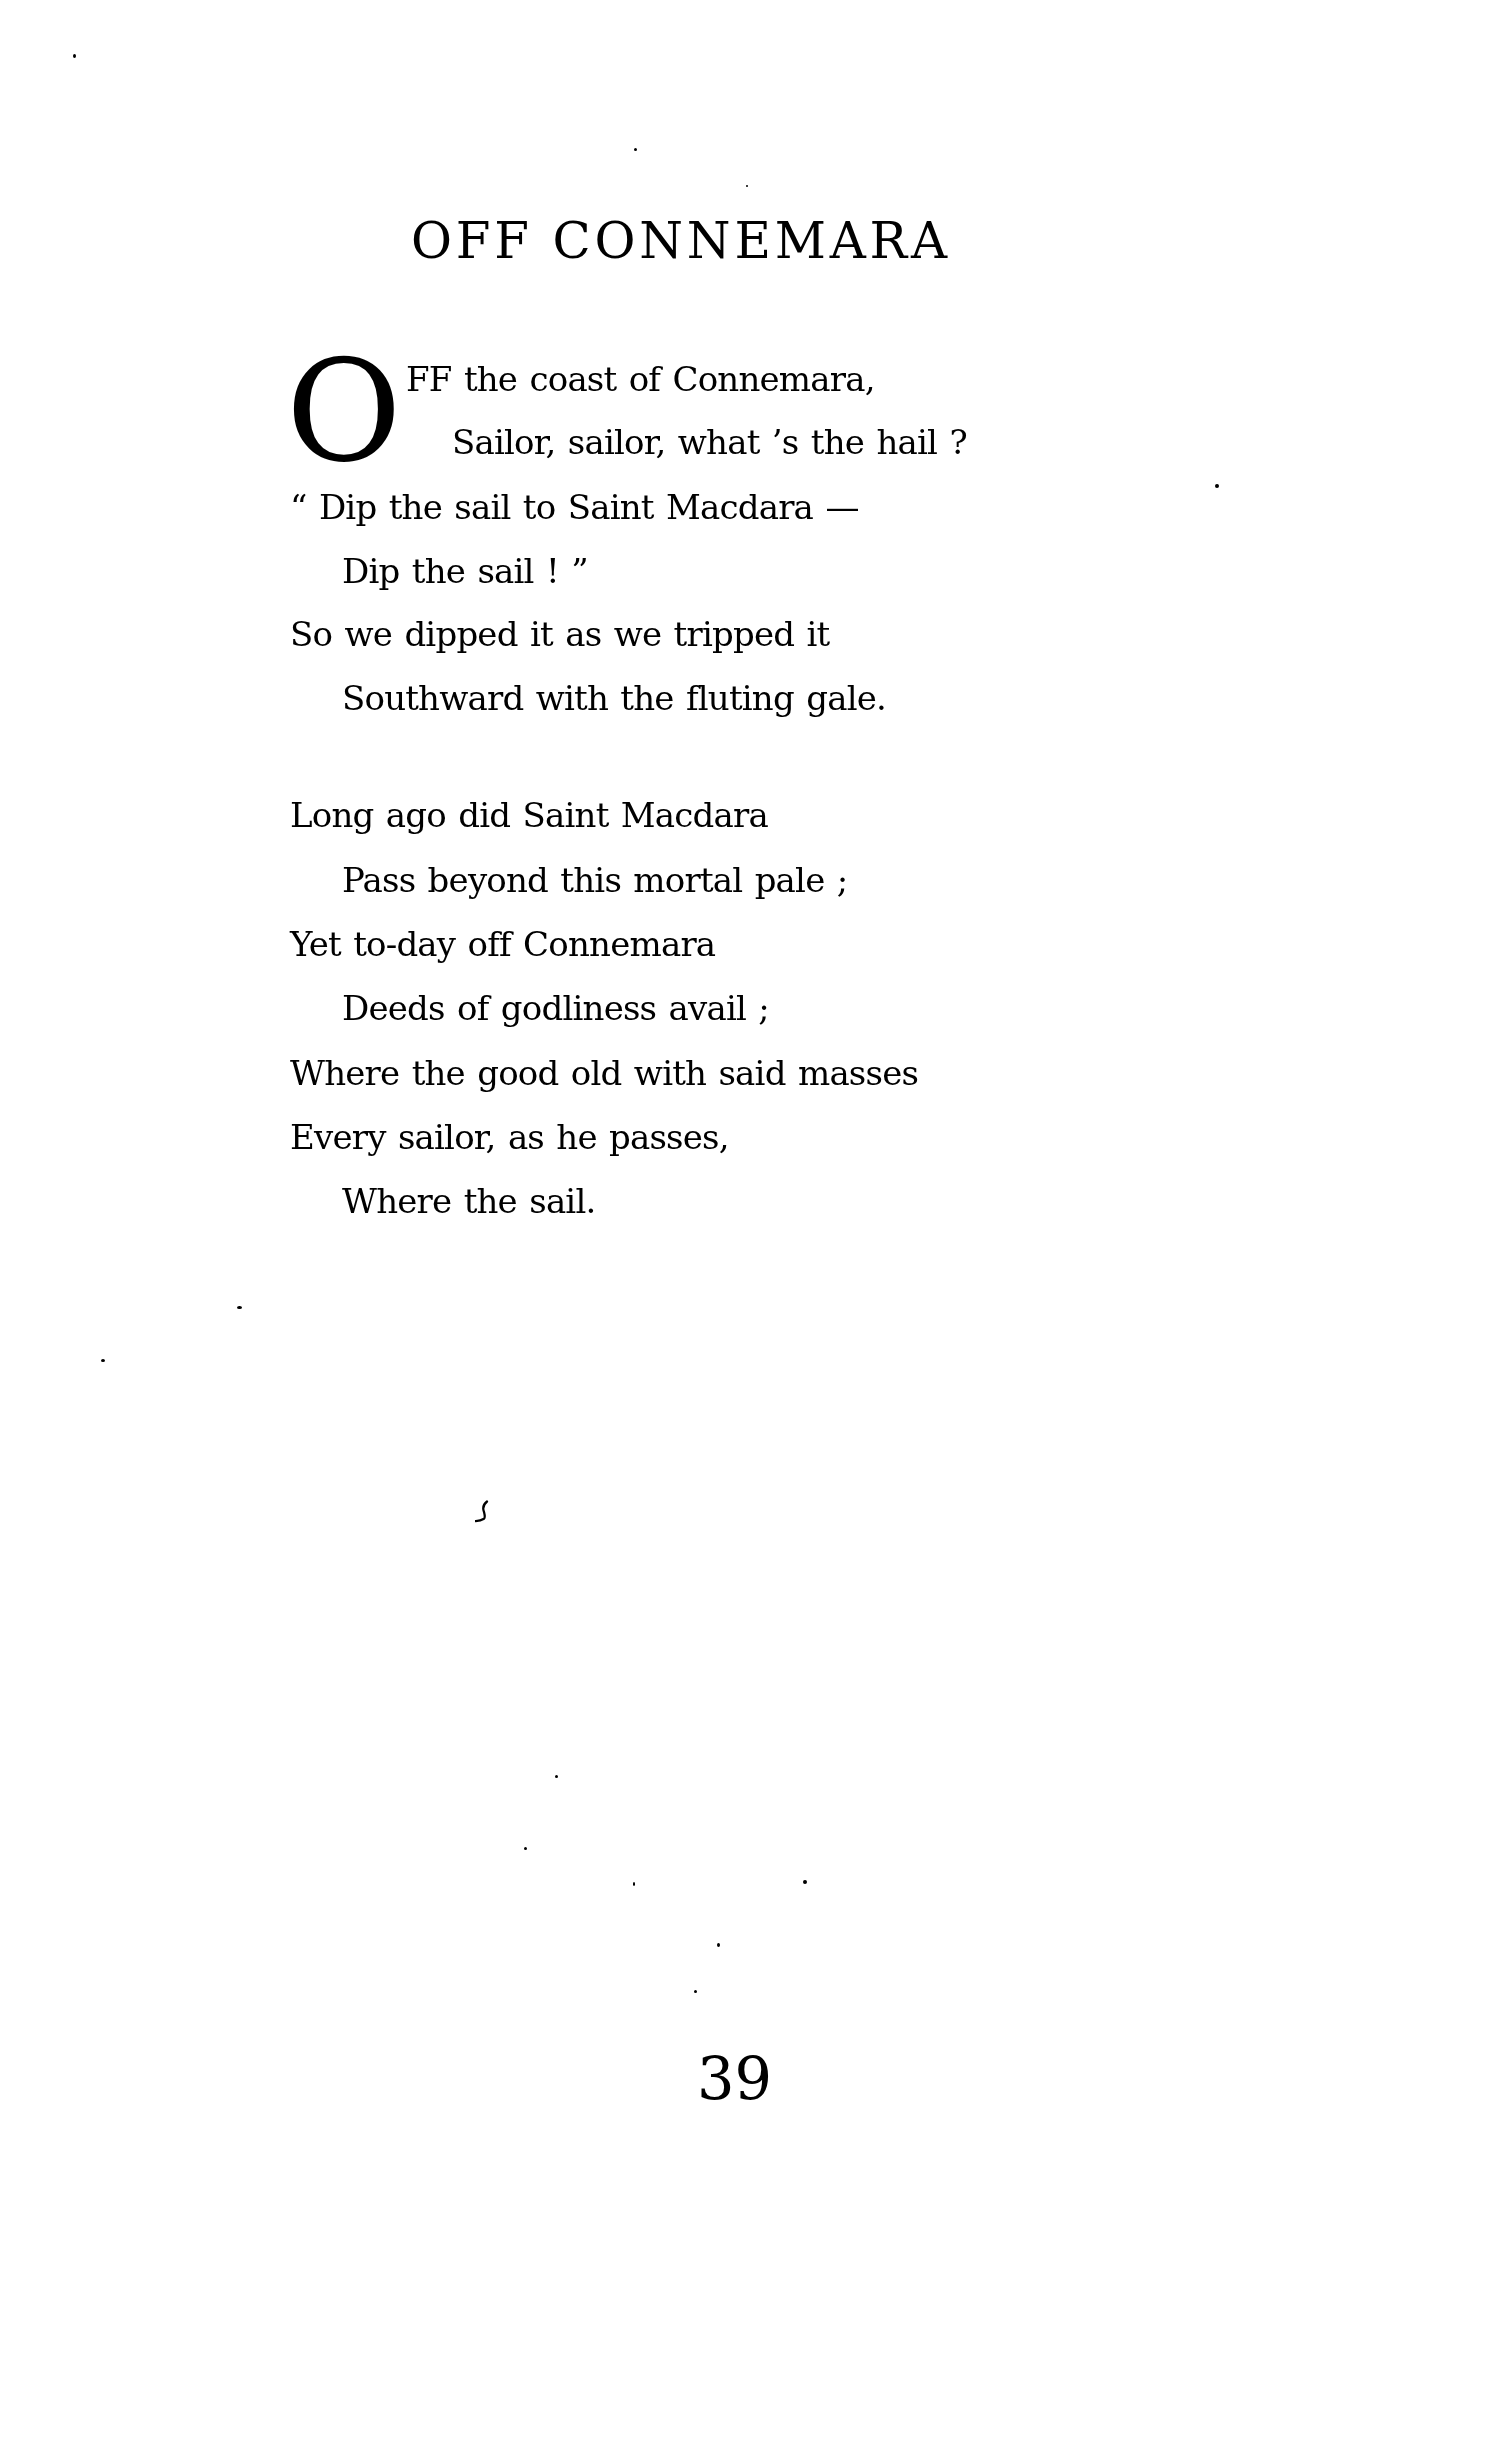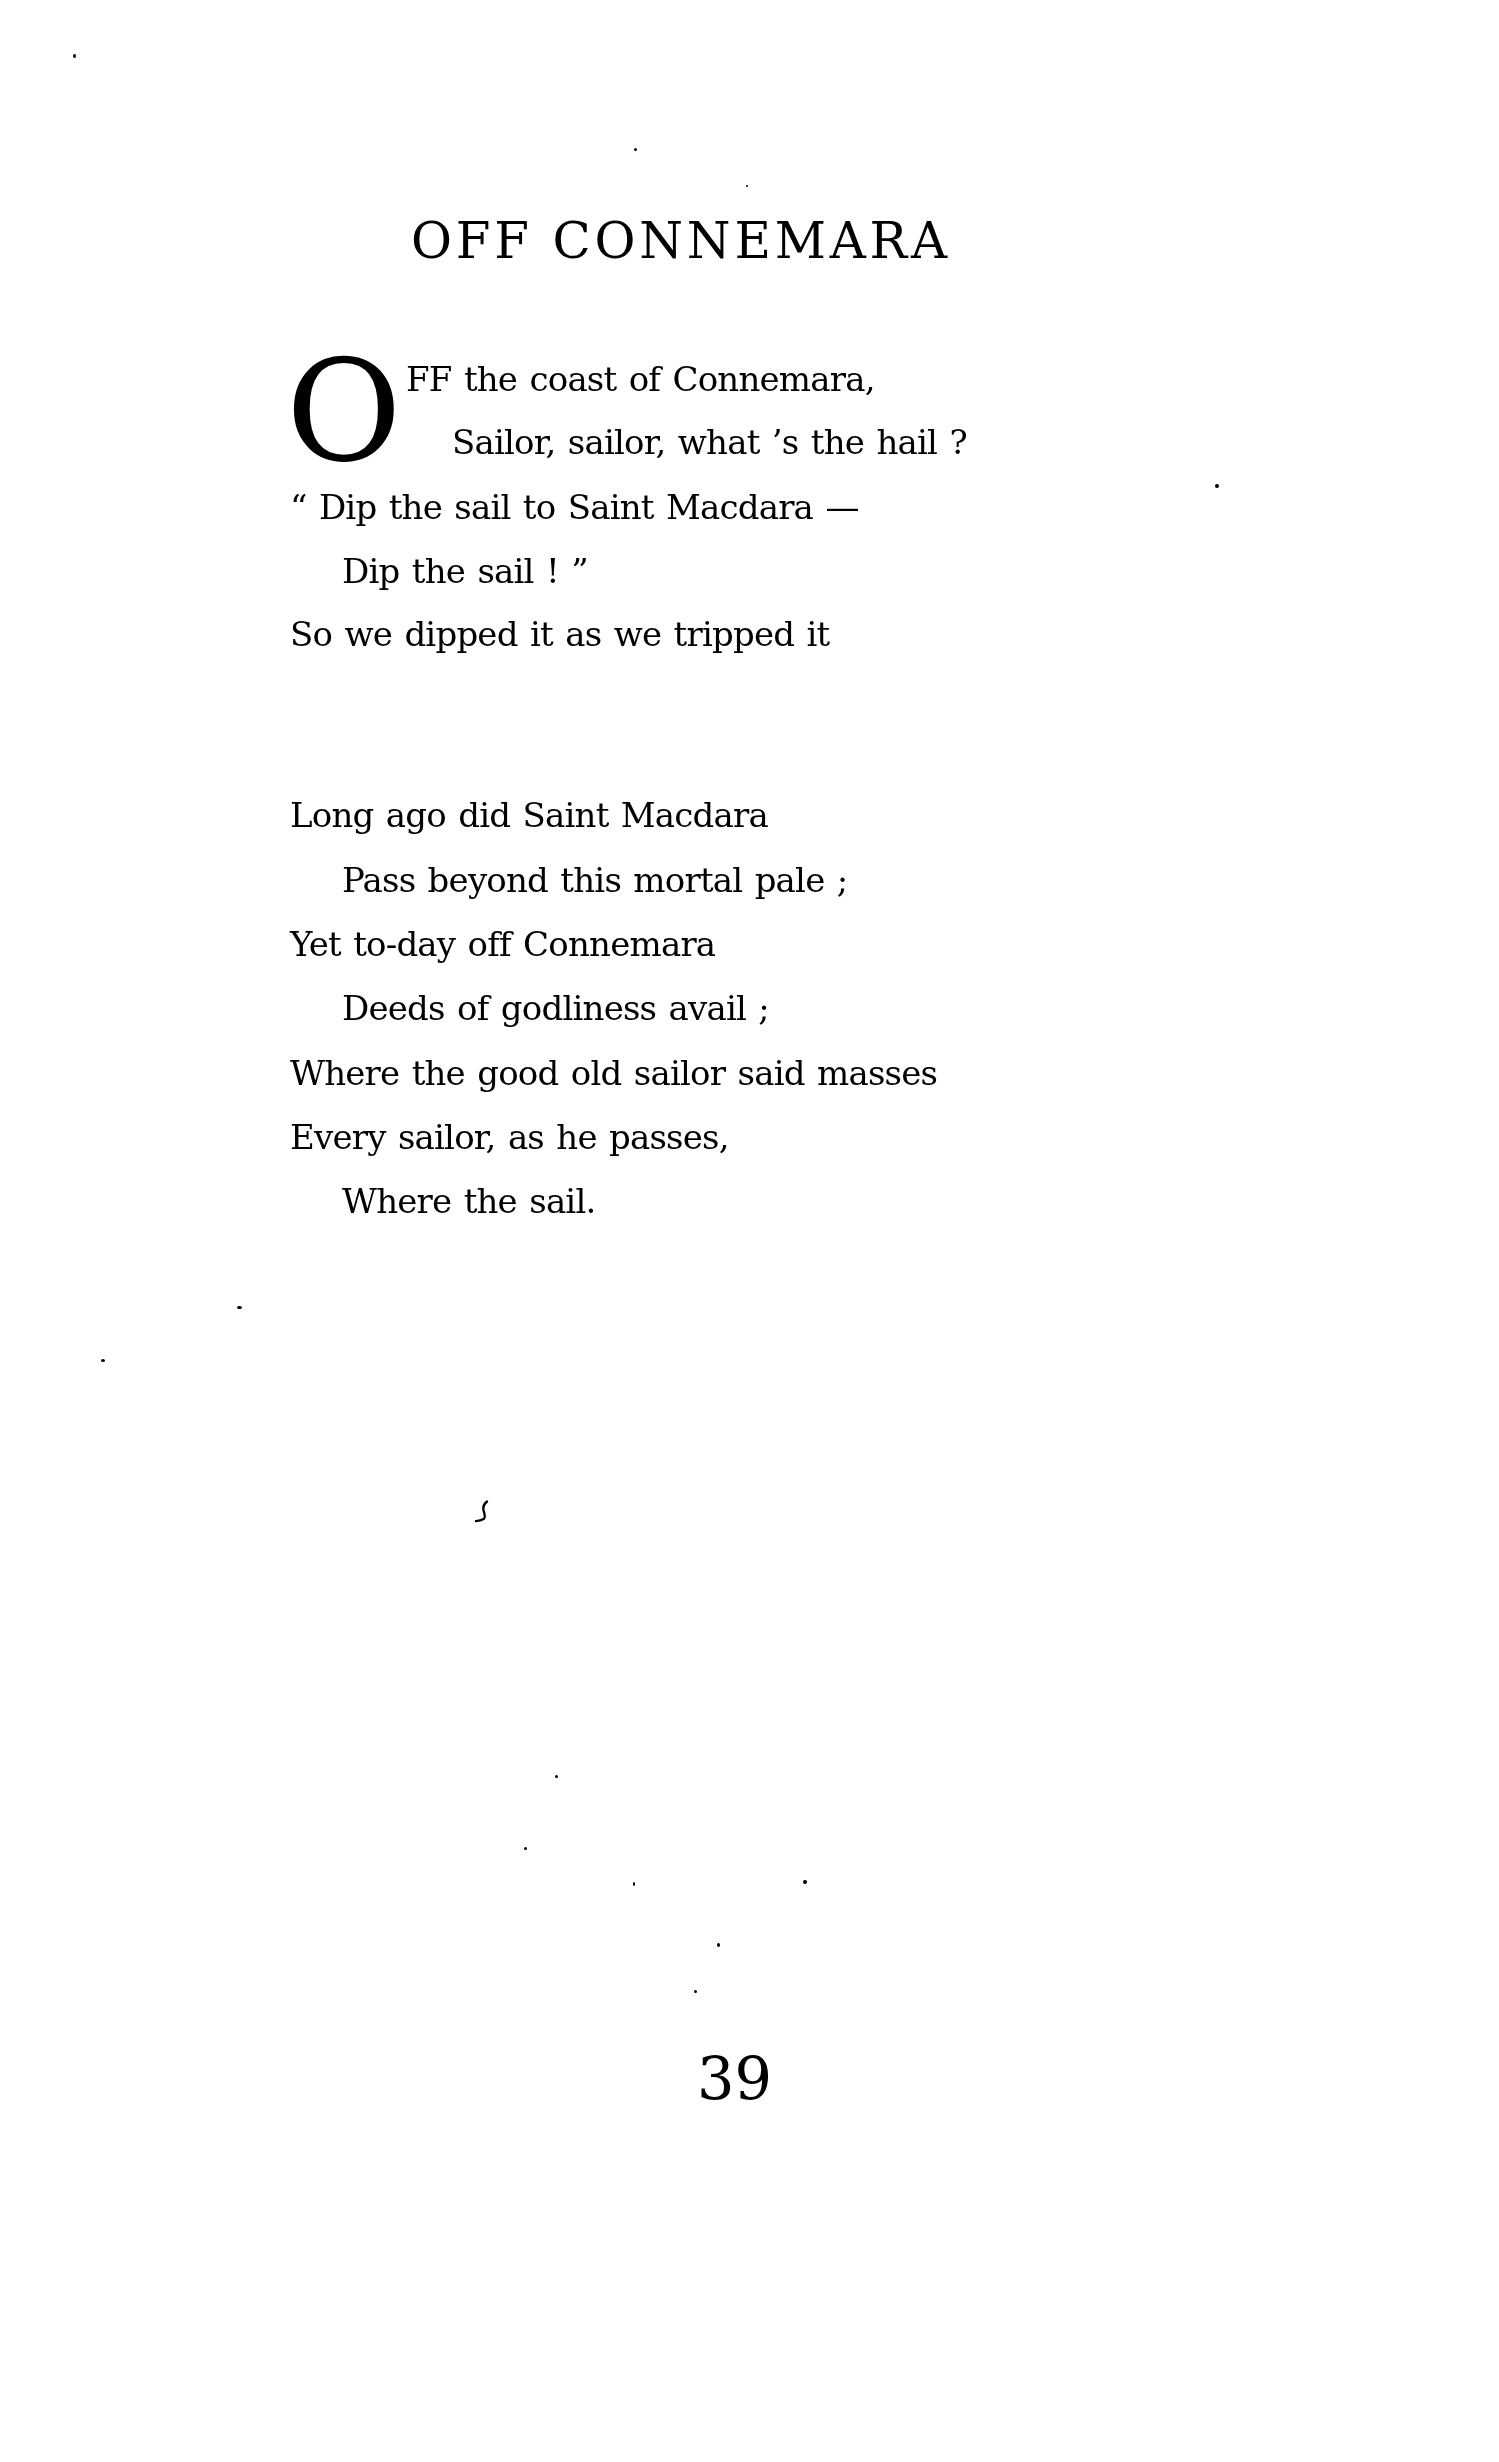--- a/index.html
+++ b/index.html
@@ -81,26 +81,27 @@
 
   <h1 class="title">OFF CONNEMARA</h1>
 
   <div class="dropcap">O</div>
 
   <div class="line" style="top:362px; left:406px;">FF the coast of Connemara,</div>
   <div class="line" style="top:425px; left:452px;">Sailor, sailor, what ’s the hail ?</div>
   <div class="line" style="top:490px; left:290px;">“ Dip the sail to Saint Macdara —</div>
   <div class="line" style="top:554px; left:342px;">Dip the sail ! ”</div>
   <div class="line" style="top:617px; left:290px;">So we dipped it as we tripped it</div>
+  <div class="line" style="top:681px; left:342px;">Southward with the fluting gale.</div>
 
   <div class="line" style="top:798px; left:290px;text-align:right;">Long ago did Saint Macdara</div>
   <div class="line" style="top:863px; left:342px;">Pass beyond this mortal pale ;</div>
   <div class="line" style="top:927px; left:290px;">Yet to-day off Connemara</div>
   <div class="line" style="top:991px; left:342px;">Deeds of godliness avail ;</div>
-  <div class="line" style="top:1056px; left:290px;">Where the good old sailor said masses</div>
+  <div class="line" style="top:1056px; left:290px;">Where the good old with said masses</div>
   <div class="line" style="top:1120px; left:290px;">Every sailor, as he passes,</div>
   <div class="line" style="top:1184px; left:342px;">Where the sail.</div>
 
   <div class="pagenum">39</div>
 
   <svg class="squiggle" width="18" height="24" viewBox="0 0 24 32">
     <path d="M16 2 C11 6 10 11 12 16 C13 20 14 23 12 25 C9 27 5 28 1 28" fill="none" stroke="#000000" stroke-width="3" stroke-linecap="round"></path>
   </svg>
 
   <div class="inkdot"></div>

